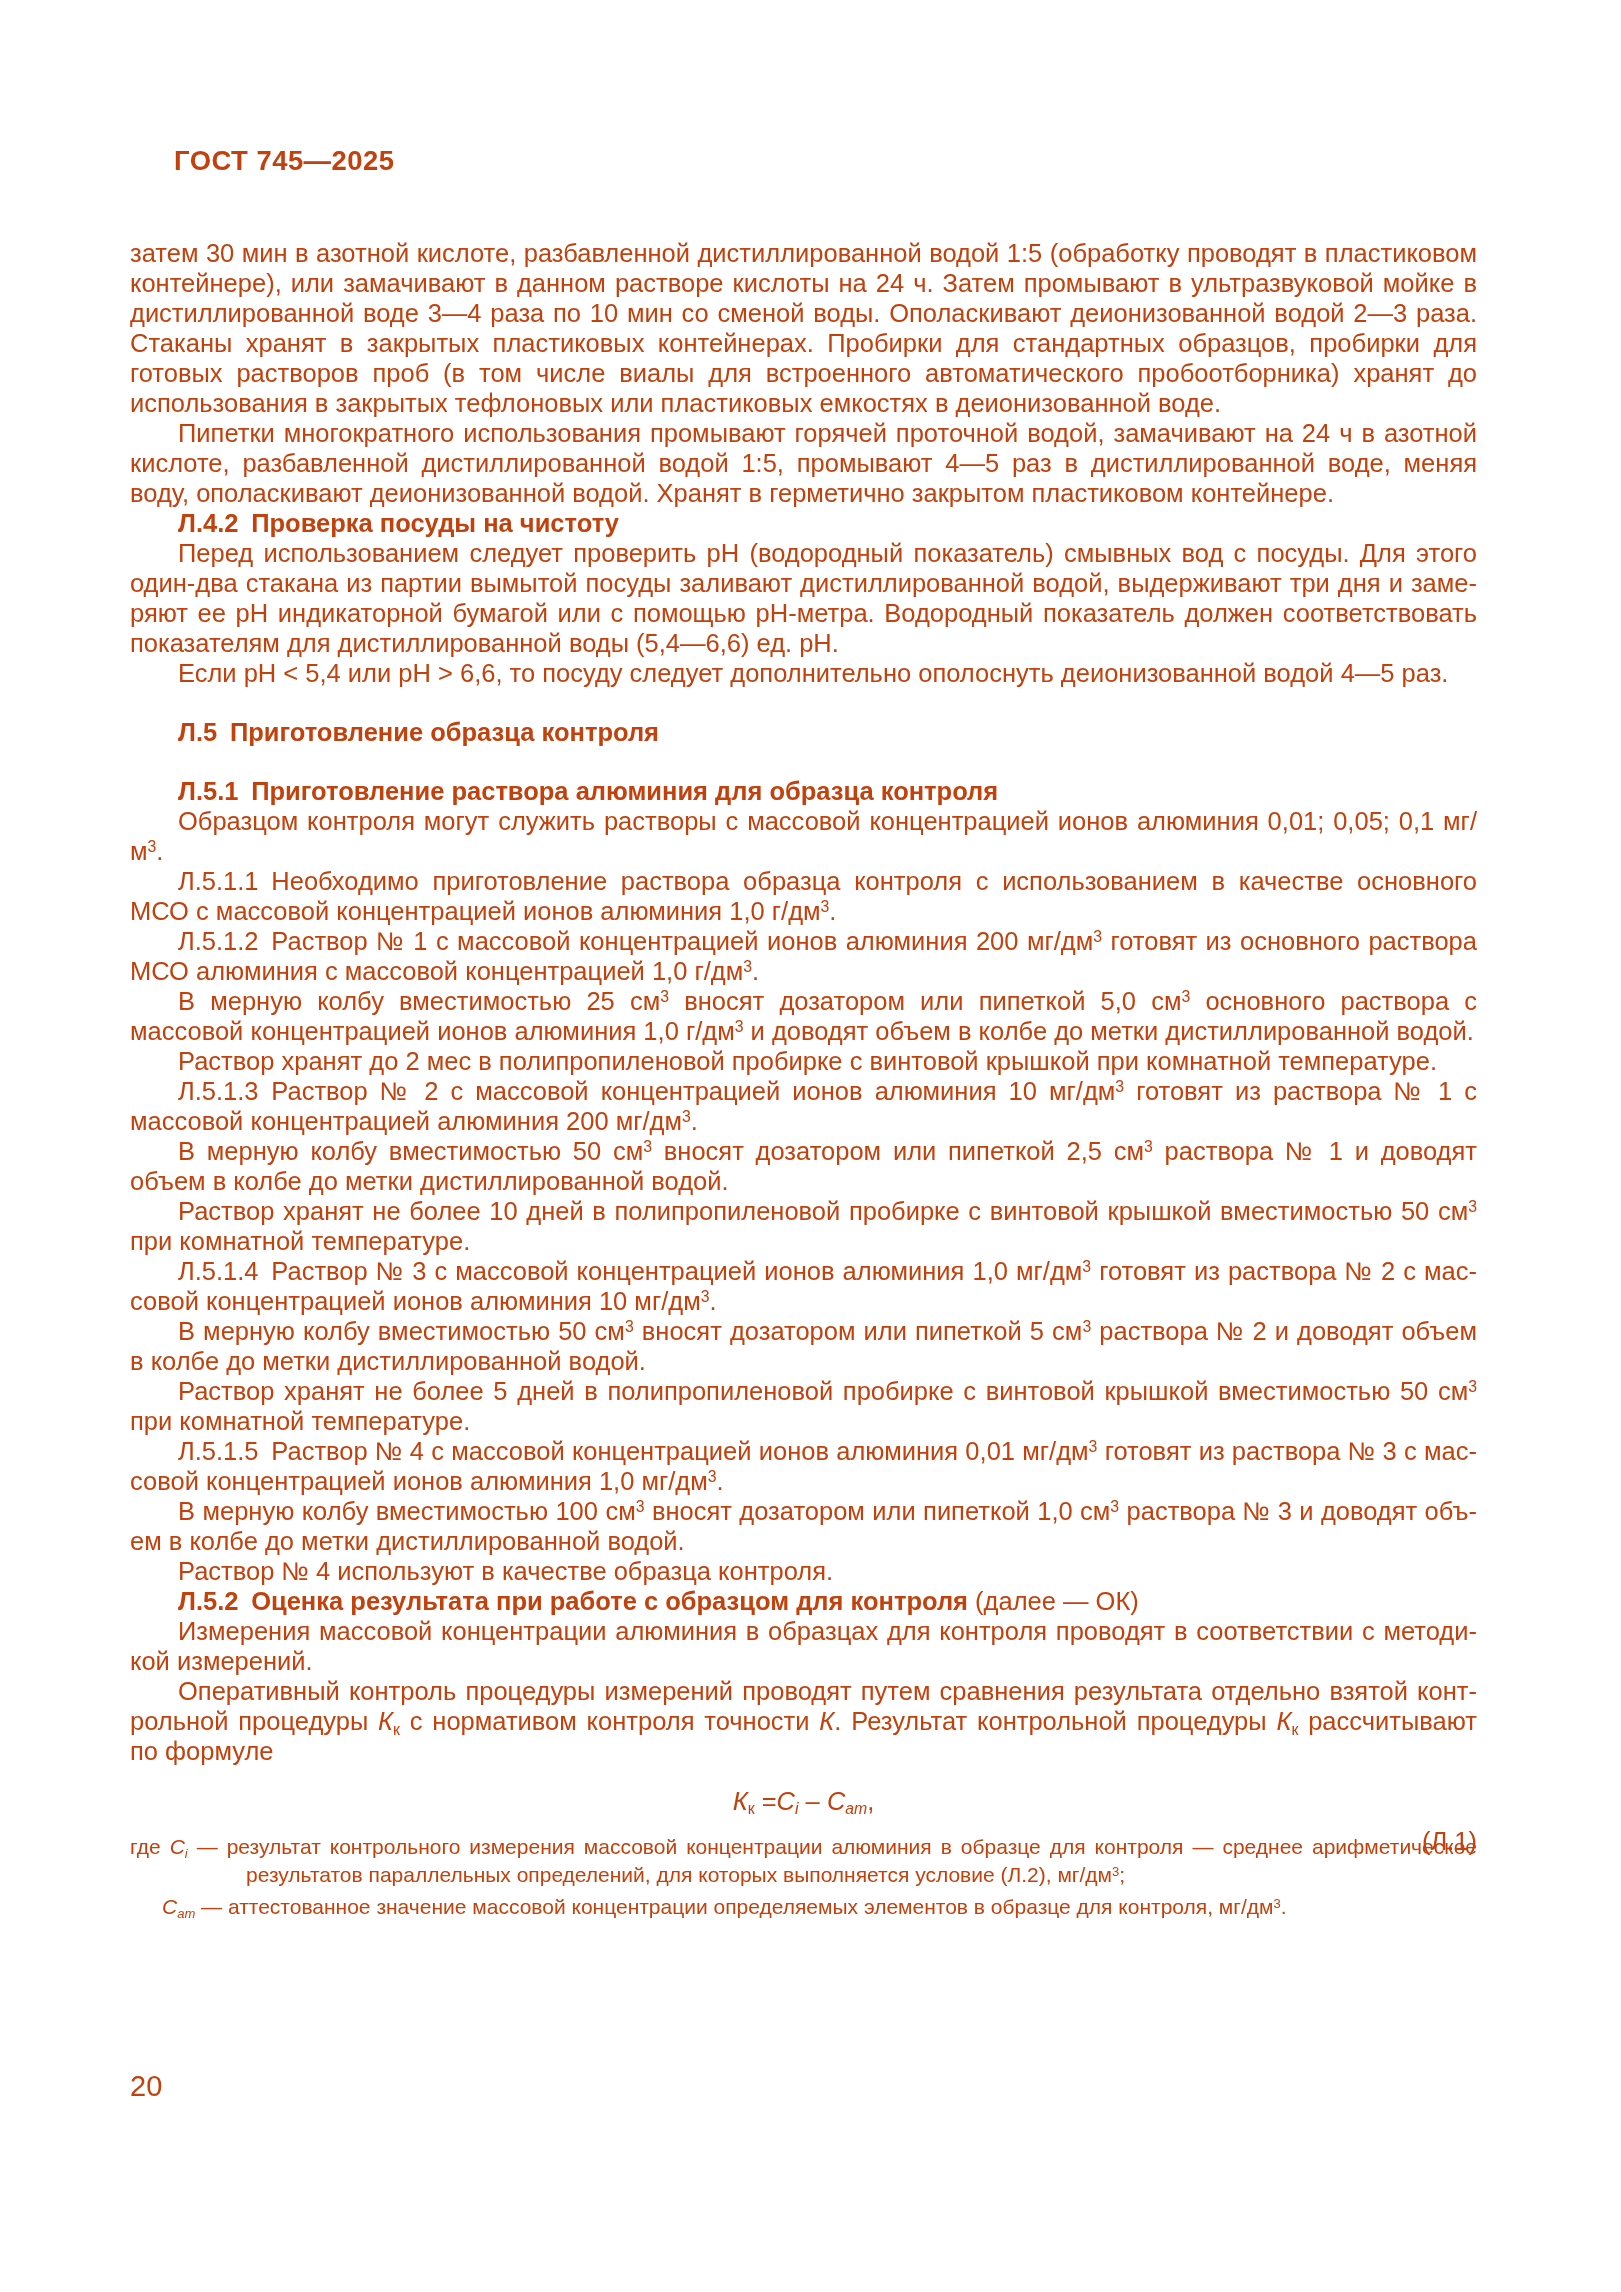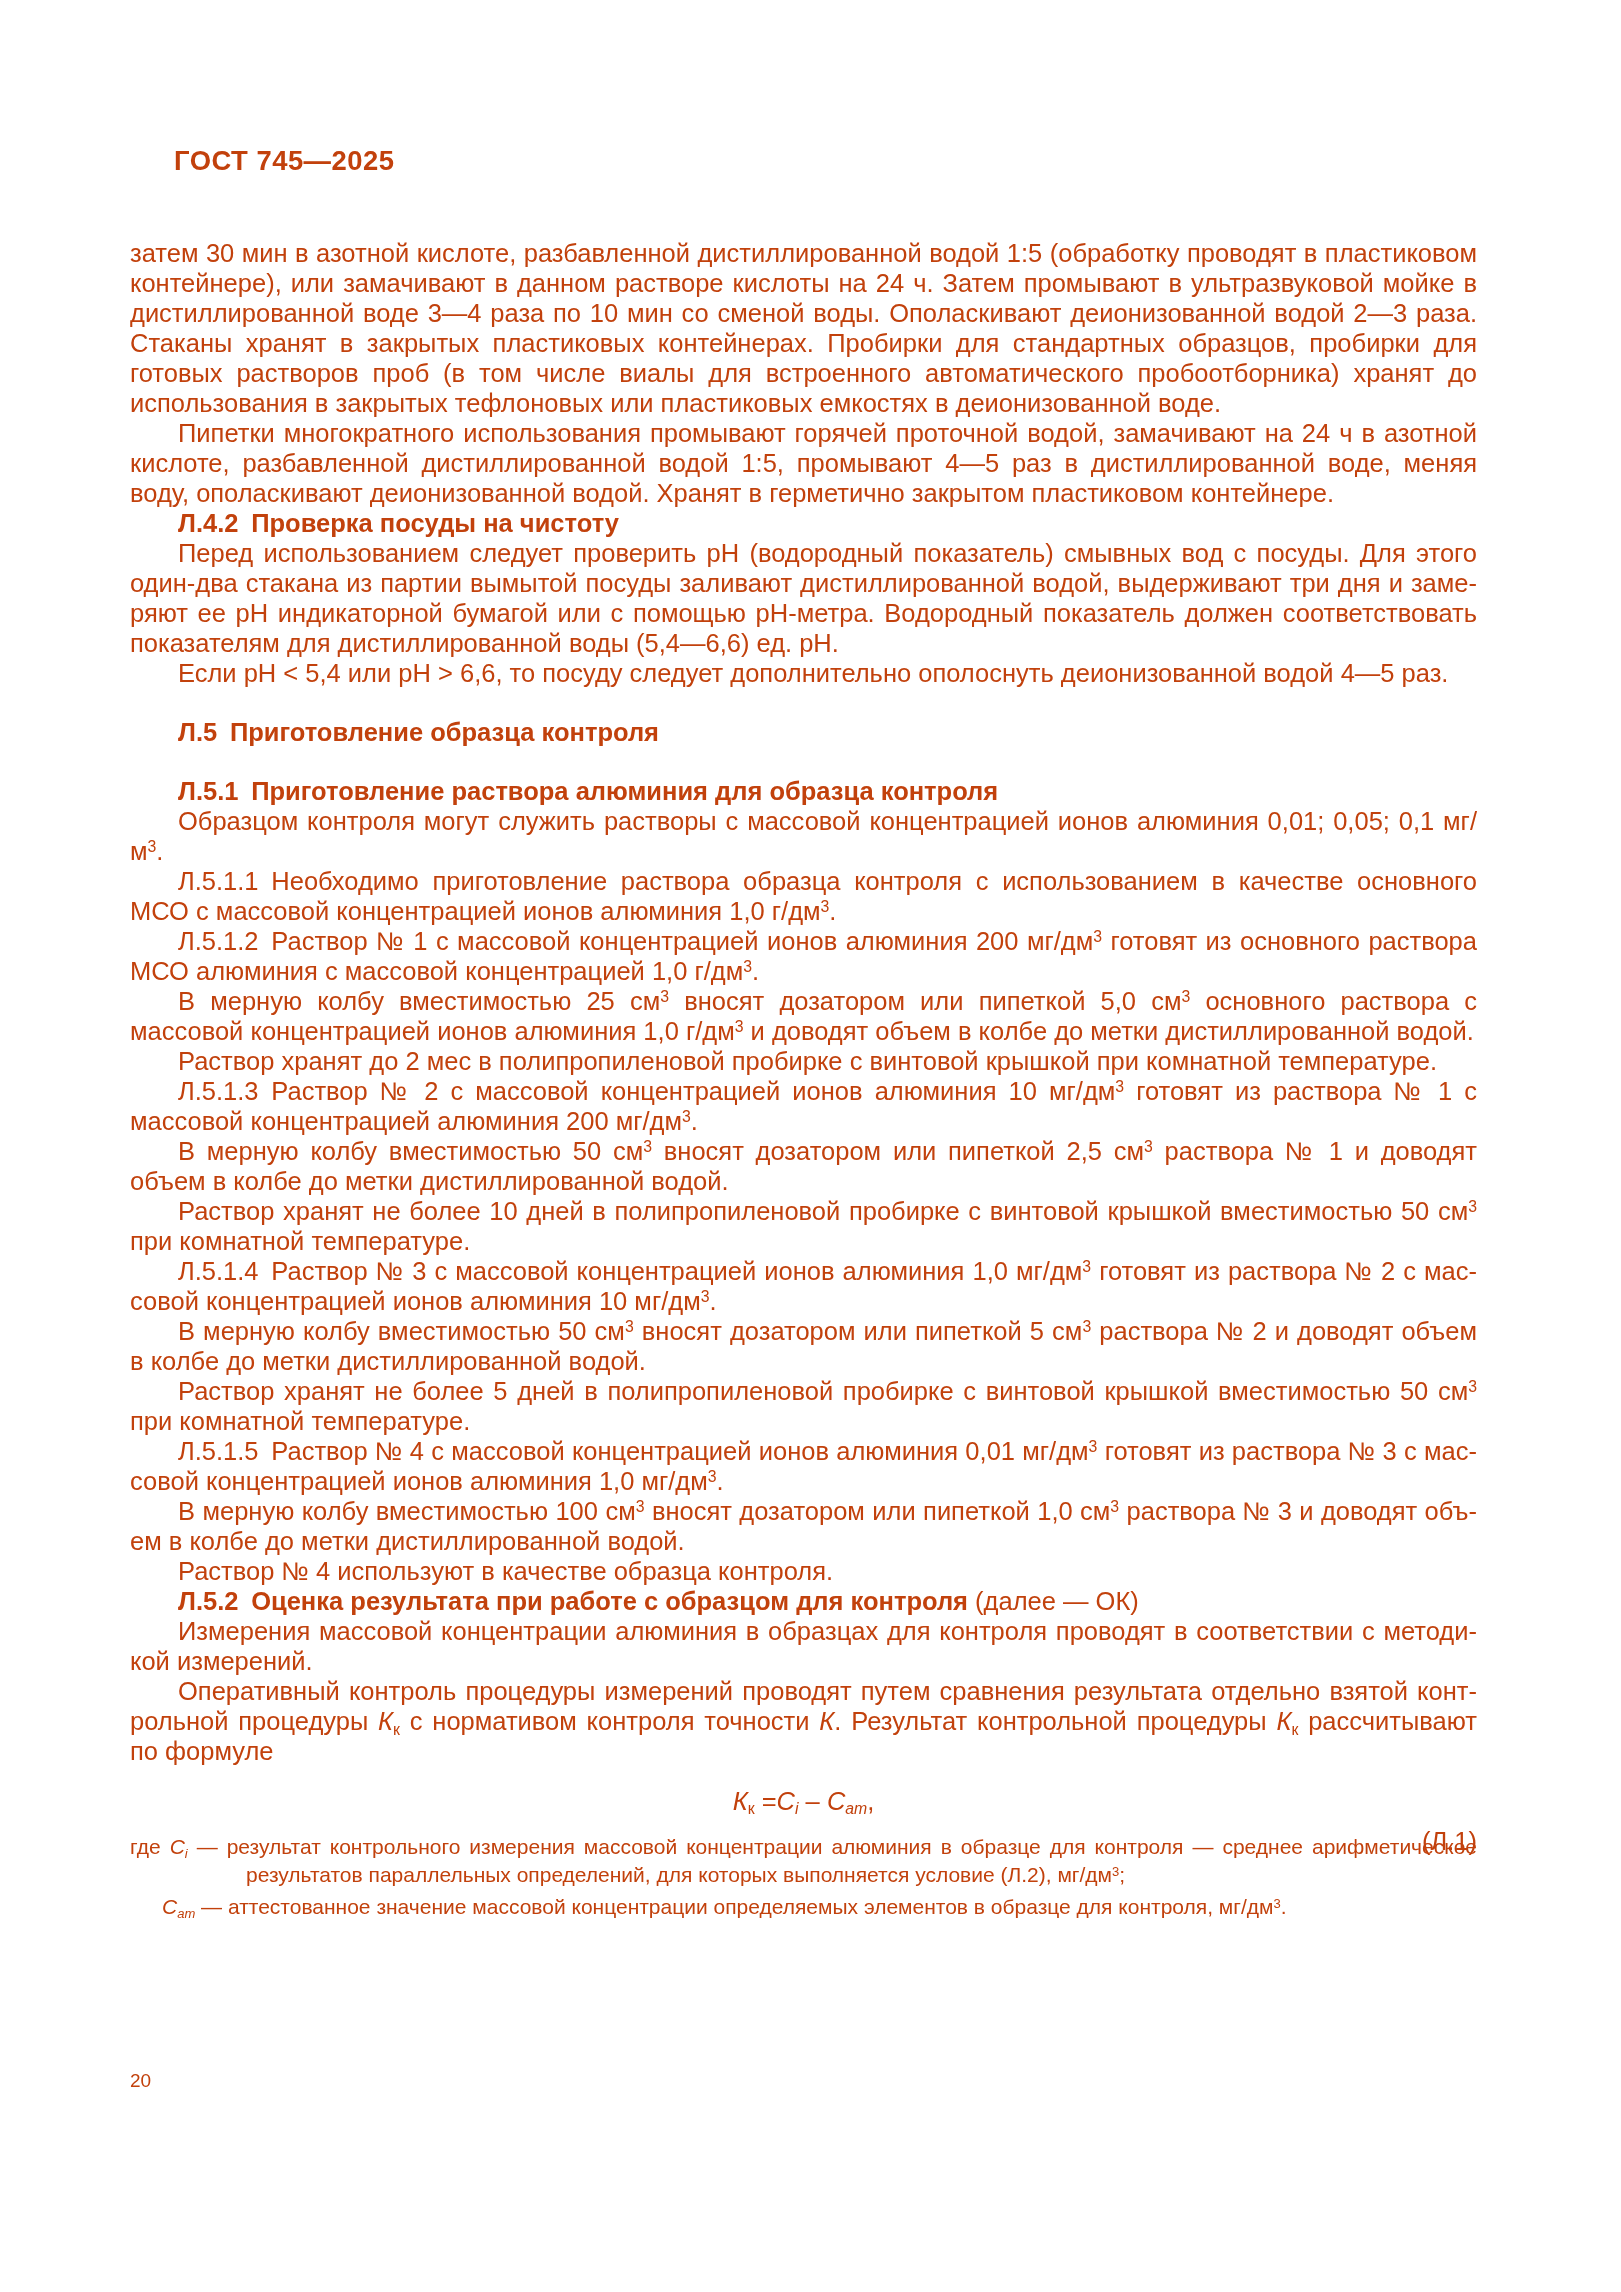--- a/index.html
+++ b/index.html
@@ -46,21 +46,21 @@
     font-size: 21px;
     line-height: 28px;
     padding-left: 116px;
     text-indent: -116px;
   }
   .def.def2 { text-indent: -84px; margin-top: 4px; }
   .page-number {
     position: absolute;
     left: 130px;
     top: 2070px;
-    font-size: 19px;
+    font-size: 29px;
   }
   i { font-style: italic; }
   sup { font-size: 0.62em; line-height: 0; position: relative; top: -0.5em; vertical-align: baseline; }
   sub { font-size: 0.62em; line-height: 0; position: relative; top: 0.3em; vertical-align: baseline; }
 </style>
 </head>
 <body>
 
 <div class="page">
   <div class="page-header">ГОСТ 745—2025</div>

